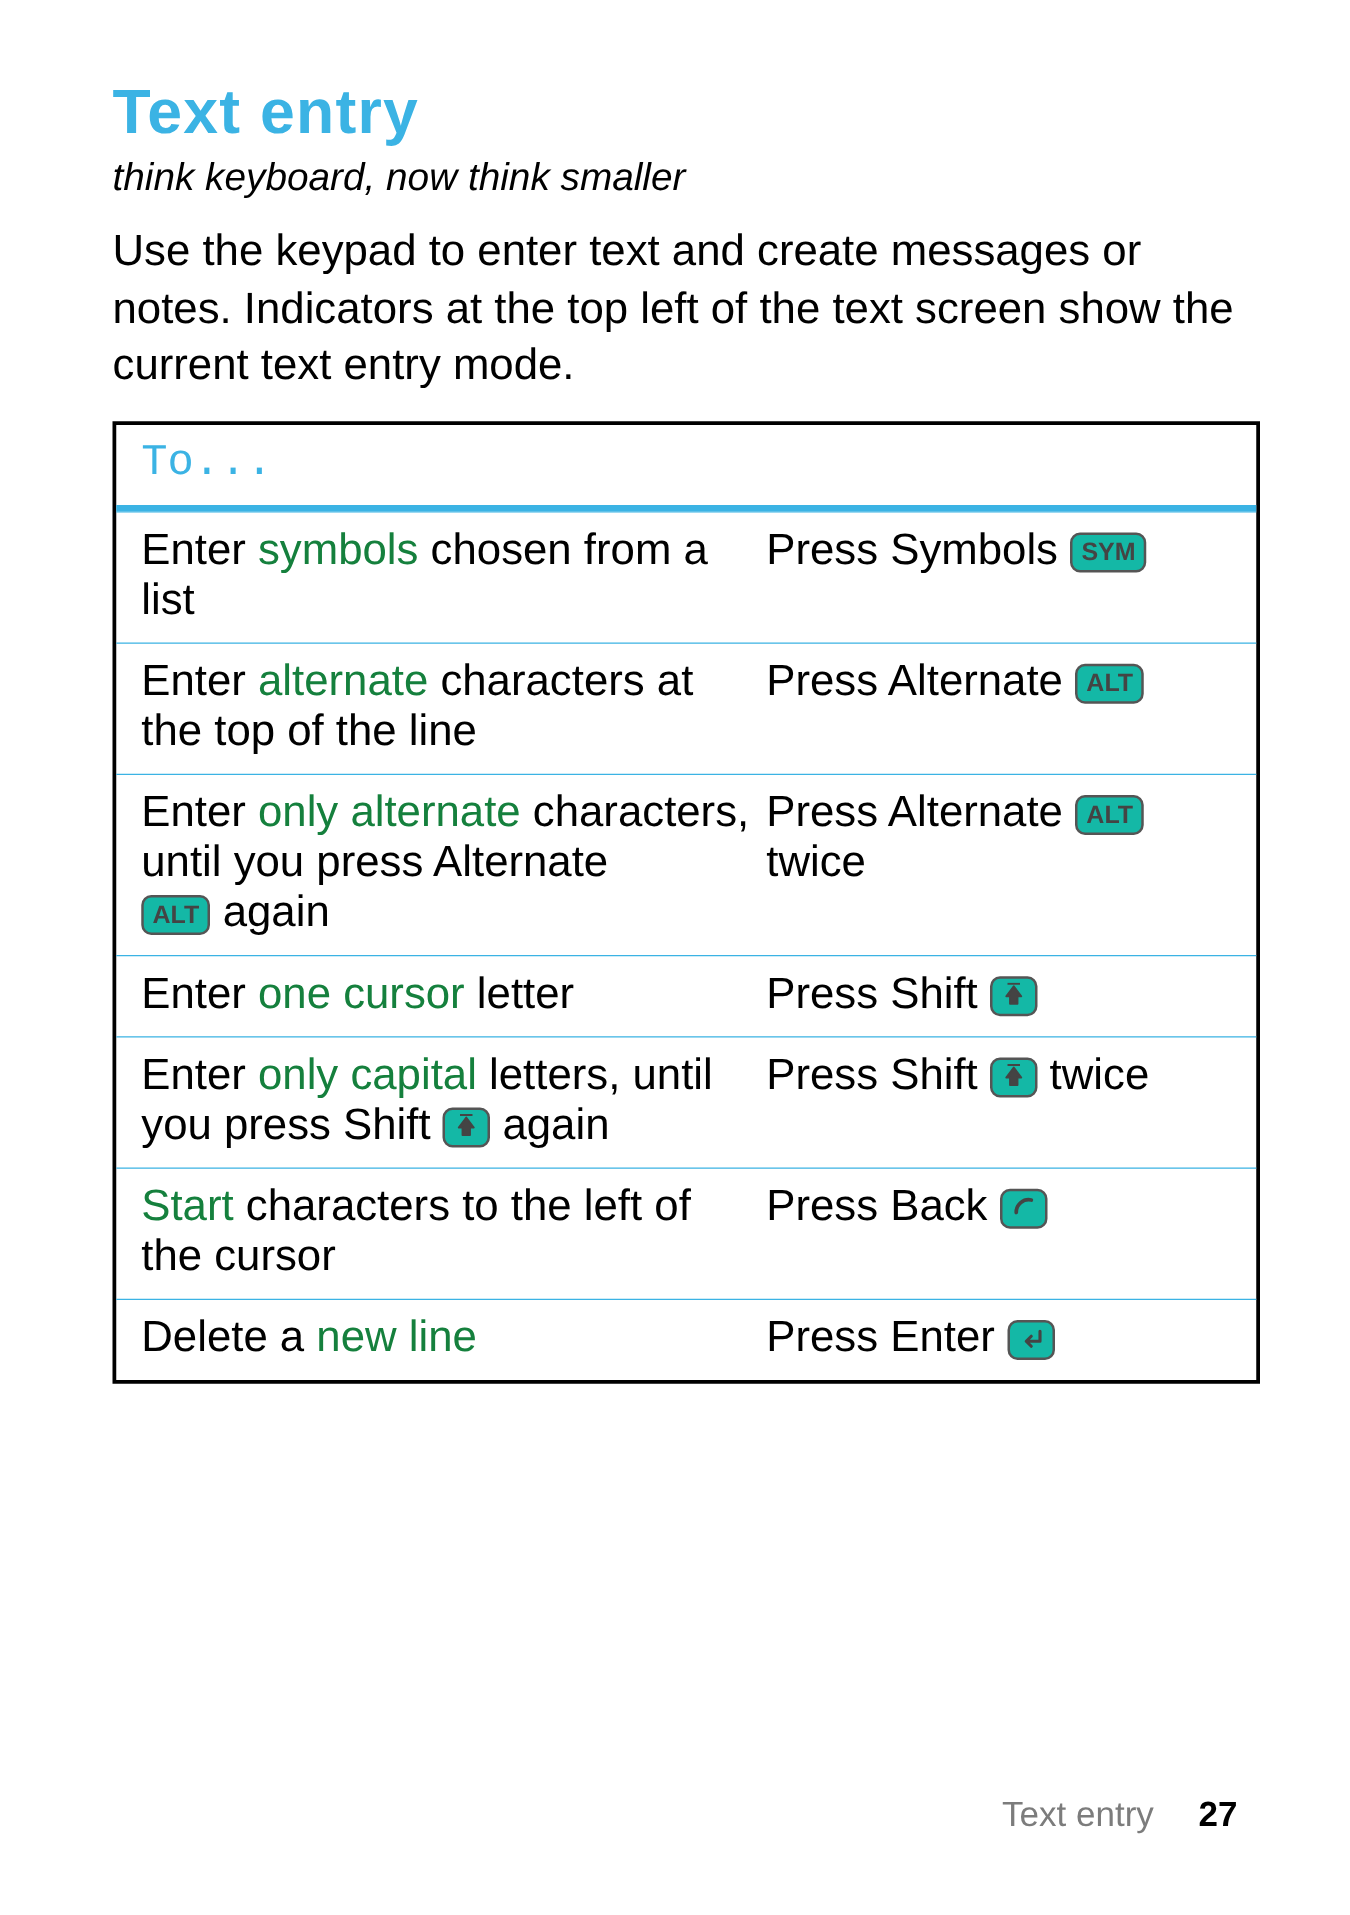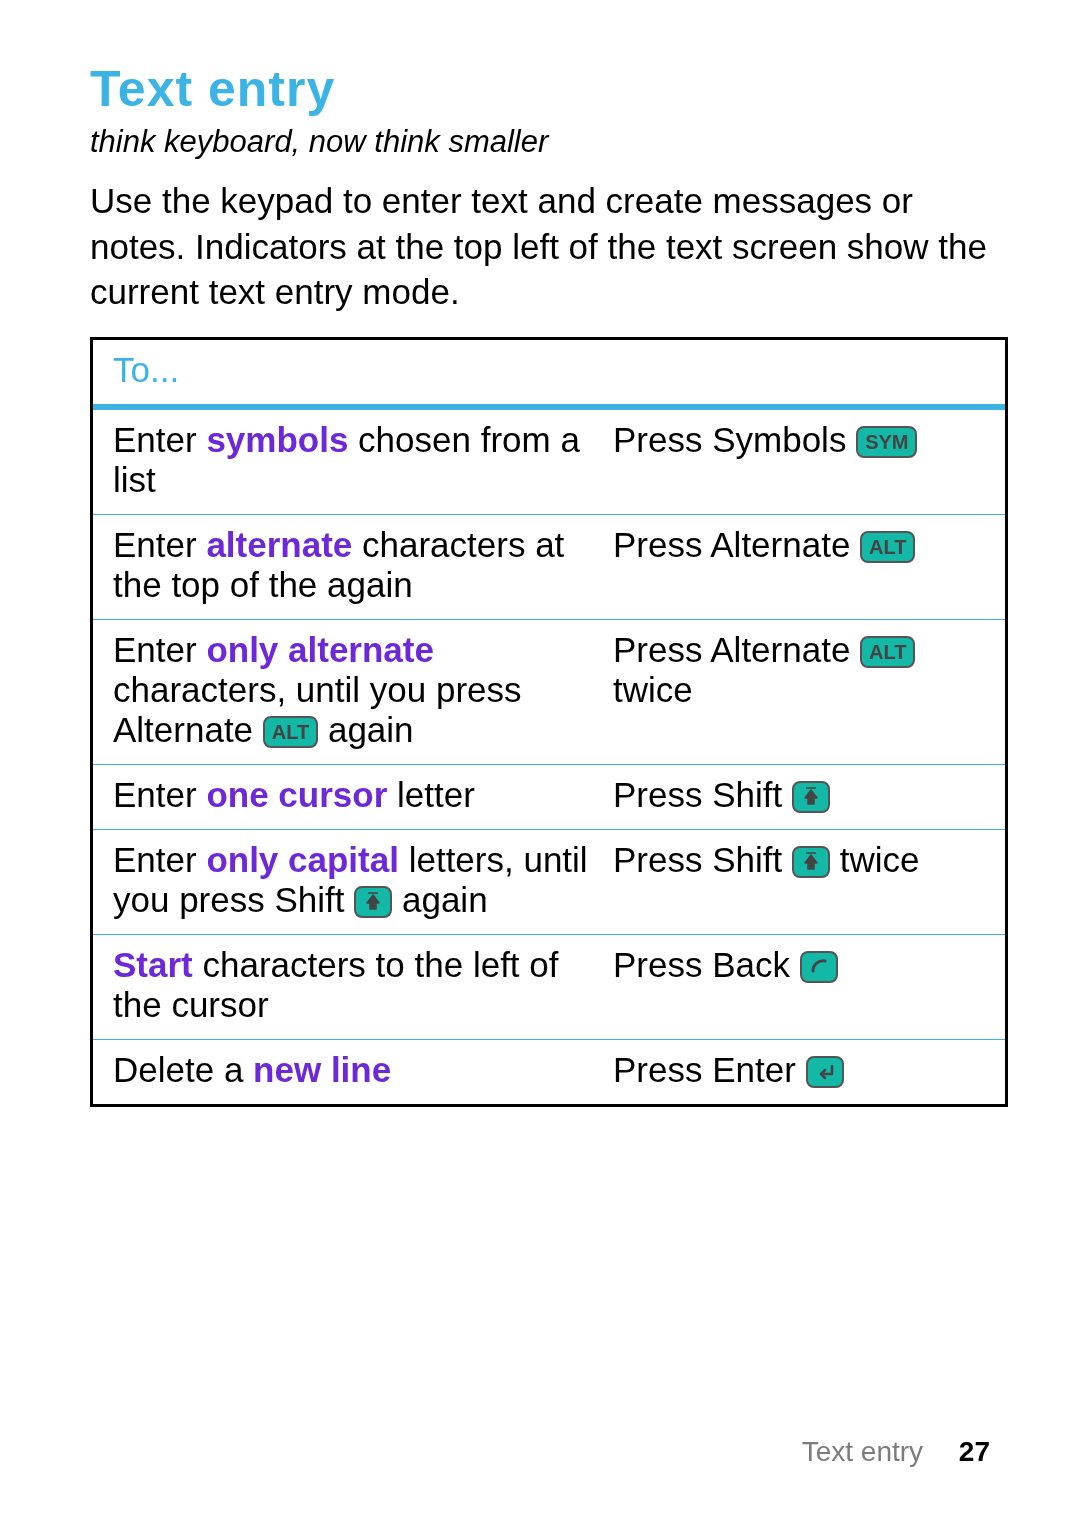--- a/index.html
+++ b/index.html
@@ -38,32 +38,33 @@
   }
   .tbl {
     border: 3px solid #000;
     width: 912px;
     font-size: 35px;
   }
   .tbl .hdr {
     color: #3bb3e4;
     padding: 10px 20px 14px 20px;
     border-bottom: 5px solid #3bb3e4;
+    font-family: Liberation Mono, monospace;
   }
   .tbl .row {
     display: flex;
     border-top: 1px solid #3bb3e4;
     padding: 10px 20px 14px 20px;
   }
   .tbl .row:first-of-type { border-top: none; }
   .tbl .c1 { flex: 0 0 490px; padding-right: 10px; }
   .tbl .c2 { flex: 1; }
   .kw {
-    color: #6d28d9;
-    font-weight: bold;
+    color: #15803d;
+    font-weight: normal;
   }
   .key {
     display: inline-block;
     border: 2px solid #555;
     border-radius: 8px;
     padding: 0 7px 0 7px;
     font-size: 20px;
     font-weight: bold;
     font-family: Arial, Helvetica, sans-serif;
     line-height: 28px;
@@ -106,21 +107,21 @@
       <div class="c1">
         <span>Enter </span><span class="kw">symbols</span><span> chosen from a list</span>
       </div>
       <div class="c2">
         <span class="nowrap"><span>Press Symbols </span><span class="key">SYM</span></span>
       </div>
     </div>
 
     <div class="row">
       <div class="c1">
-        <span>Enter </span><span class="kw">alternate</span><span> characters at the top of the again</span>
+        <span>Enter </span><span class="kw">alternate</span><span> characters at the top of the line</span>
       </div>
       <div class="c2">
         <span class="nowrap"><span>Press Alternate </span><span class="key">ALT</span></span>
       </div>
     </div>
 
     <div class="row">
       <div class="c1">
         <span>Enter </span><span class="kw">only alternate</span><span> characters, until you press Alternate </span><span class="nowrap"><span class="key">ALT</span><span> again</span></span>
       </div>

